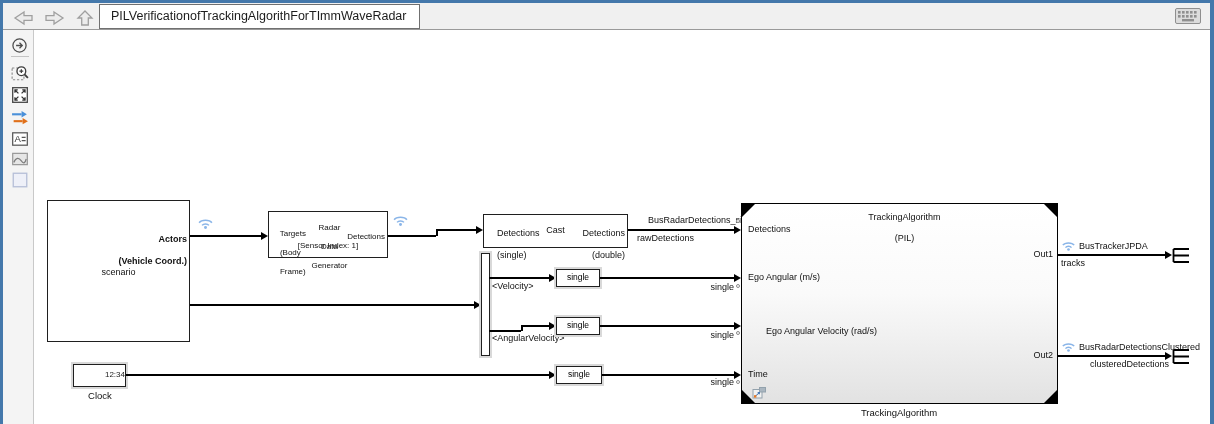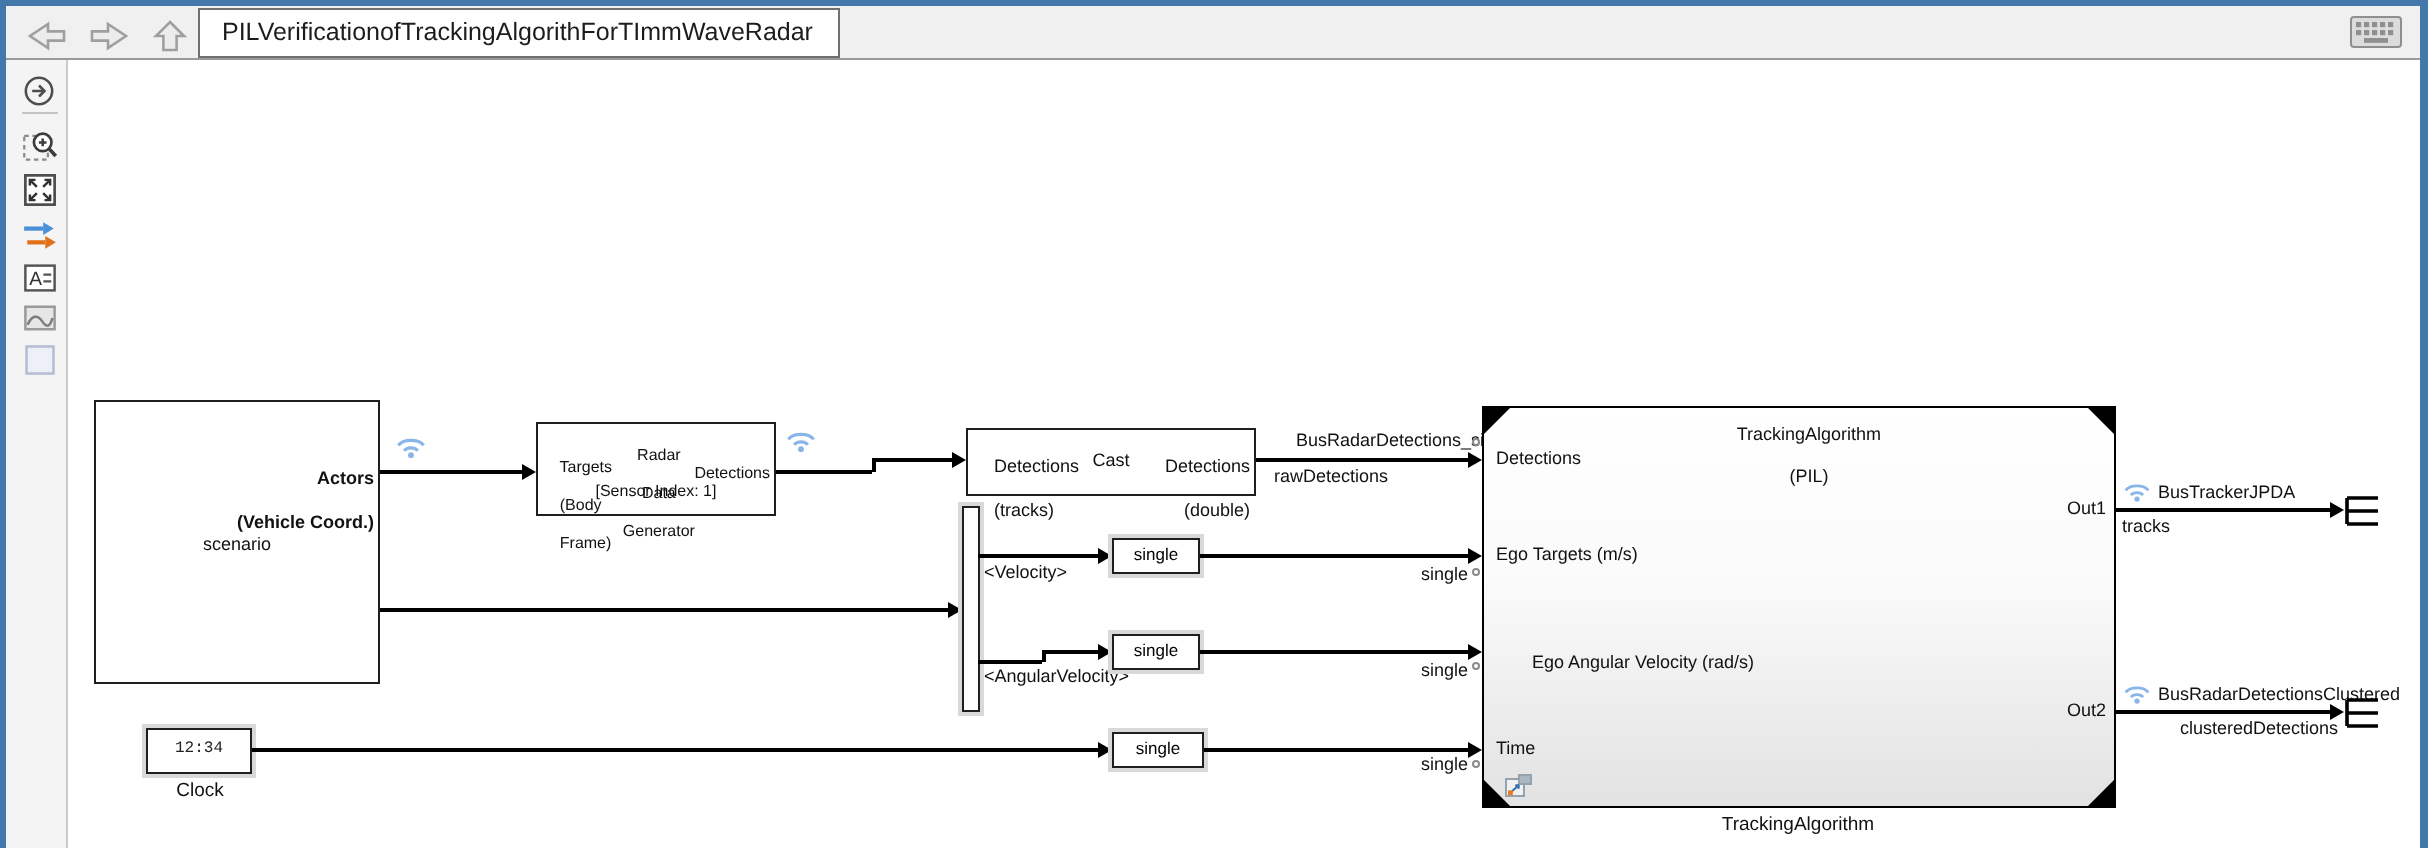--- a/index.html
+++ b/index.html
@@ -35,22 +35,22 @@
   .cap{font-size:9.5px;color:#111;}
   .oport{position:absolute;width:4px;height:4px;border:1px solid #8a8a8a;border-radius:50%;
          background:#fff;box-sizing:border-box;}
   #tracking{position:absolute;left:741px;top:203px;width:317px;height:201px;box-sizing:border-box;
             border:1.7px solid #000;background:linear-gradient(180deg,#ffffff 0%,#fafafa 45%,#e2e2e2 100%);}
   .corner{position:absolute;width:0;height:0;}
   .ctl{left:0;top:0;border-top:13px solid #000;border-right:13px solid transparent;}
   .ctr{right:0;top:0;border-top:13px solid #000;border-left:13px solid transparent;}
   .cbl{left:0;bottom:0;border-bottom:13px solid #000;border-right:13px solid transparent;}
   .cbr{right:0;bottom:0;border-bottom:13px solid #000;border-left:13px solid transparent;}
-  .clockdisp{font-family:Liberation Mono, monospace;font-size:8px;line-height:20px;display:block;
-             text-align:center;color:#222;}
+  .clockdisp{font-family:Liberation Sans, sans-serif;font-size:8px;line-height:20px;display:block;
+             text-align:right;color:#222;}
 </style>
 </head>
 <body>
 
 <div id="win">
 
   <div class="frame" style="left:0;top:0;width:1214px;height:3px;"></div>
   <div class="frame" style="left:0;top:3px;width:3px;height:421px;"></div>
   <div class="frame" style="left:1210px;top:3px;width:4px;height:421px;"></div>
 
@@ -188,21 +188,21 @@
   </svg>
 
   <div class="h" style="left:388px;top:235px;width:48px;"></div>
   <div class="v" style="left:436px;top:229px;height:7px;"></div>
   <div class="h" style="left:436px;top:229px;width:40px;"></div>
   <div class="ar" style="left:476px;top:226px;"></div>
 
   <div class="blk" style="left:483px;top:214px;width:145px;height:34px;"></div>
   <div class="L" style="left:487px;top:217px;">
     <span>Detections</span><br>
-    <span>(tracks)</span>
+    <span>(single)</span>
   </div>
   <div class="L Lc" style="left:483px;top:225px;width:145px;">Cast</div>
   <div class="L Lr" style="left:545px;top:217px;width:80px;">
     <span>Detections</span><br>
     <span>(double)</span>
   </div>
 
   <div class="h" style="left:628px;top:229px;width:106px;"></div>
   <div class="ar" style="left:734px;top:226px;"></div>
   <div class="L" style="left:648px;top:215px;">BusRadarDetections_single</div>
@@ -243,21 +243,21 @@
     <div class="corner ctl"></div>
     <div class="corner ctr"></div>
     <div class="corner cbl"></div>
     <div class="corner cbr"></div>
   </div>
   <div class="L Lc" style="left:741px;top:201px;width:317px;line-height:10.5px;">
     <span>TrackingAlgorithm</span><br>
     <span>(PIL)</span>
   </div>
   <div class="L" style="left:748px;top:224px;">Detections</div>
-  <div class="L" style="left:748px;top:272px;">Ego Targets (m/s)</div>
+  <div class="L" style="left:748px;top:272px;">Ego Angular (m/s)</div>
   <div class="L" style="left:748px;top:326px;margin-left:18px;">Ego Angular Velocity (rad/s)</div>
   <div class="L" style="left:748px;top:369px;">Time</div>
   <div class="L Lr" style="left:978px;top:249px;width:75px;">Out1</div>
   <div class="L Lr" style="left:978px;top:350px;width:75px;">Out2</div>
   <div class="L Lc cap" style="left:759px;top:407px;width:280px;">TrackingAlgorithm</div>
 
   <div class="oport" style="left:736px;top:219px;"></div>
   <div class="oport" style="left:736px;top:284px;"></div>
   <div class="oport" style="left:736px;top:331px;"></div>
   <div class="oport" style="left:736px;top:380px;"></div>

